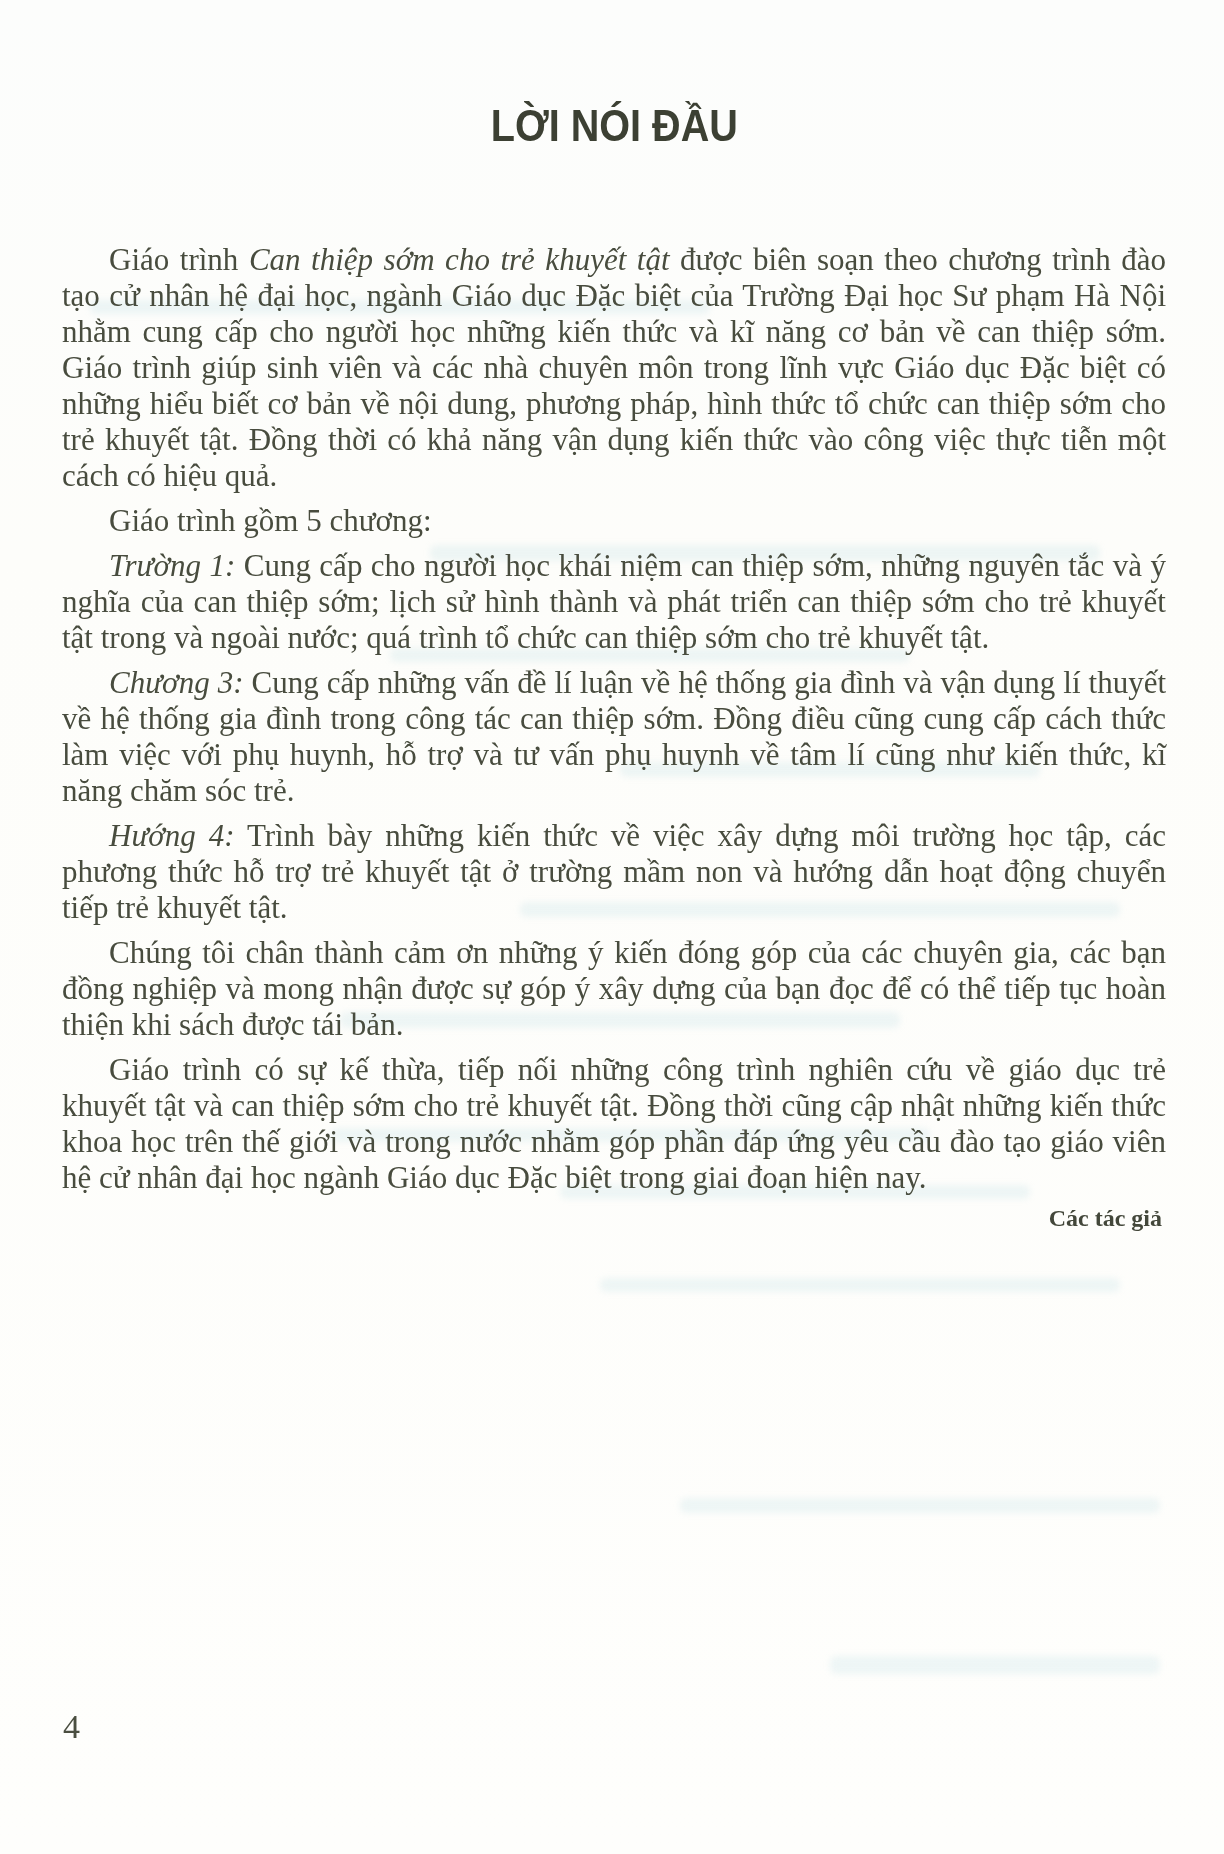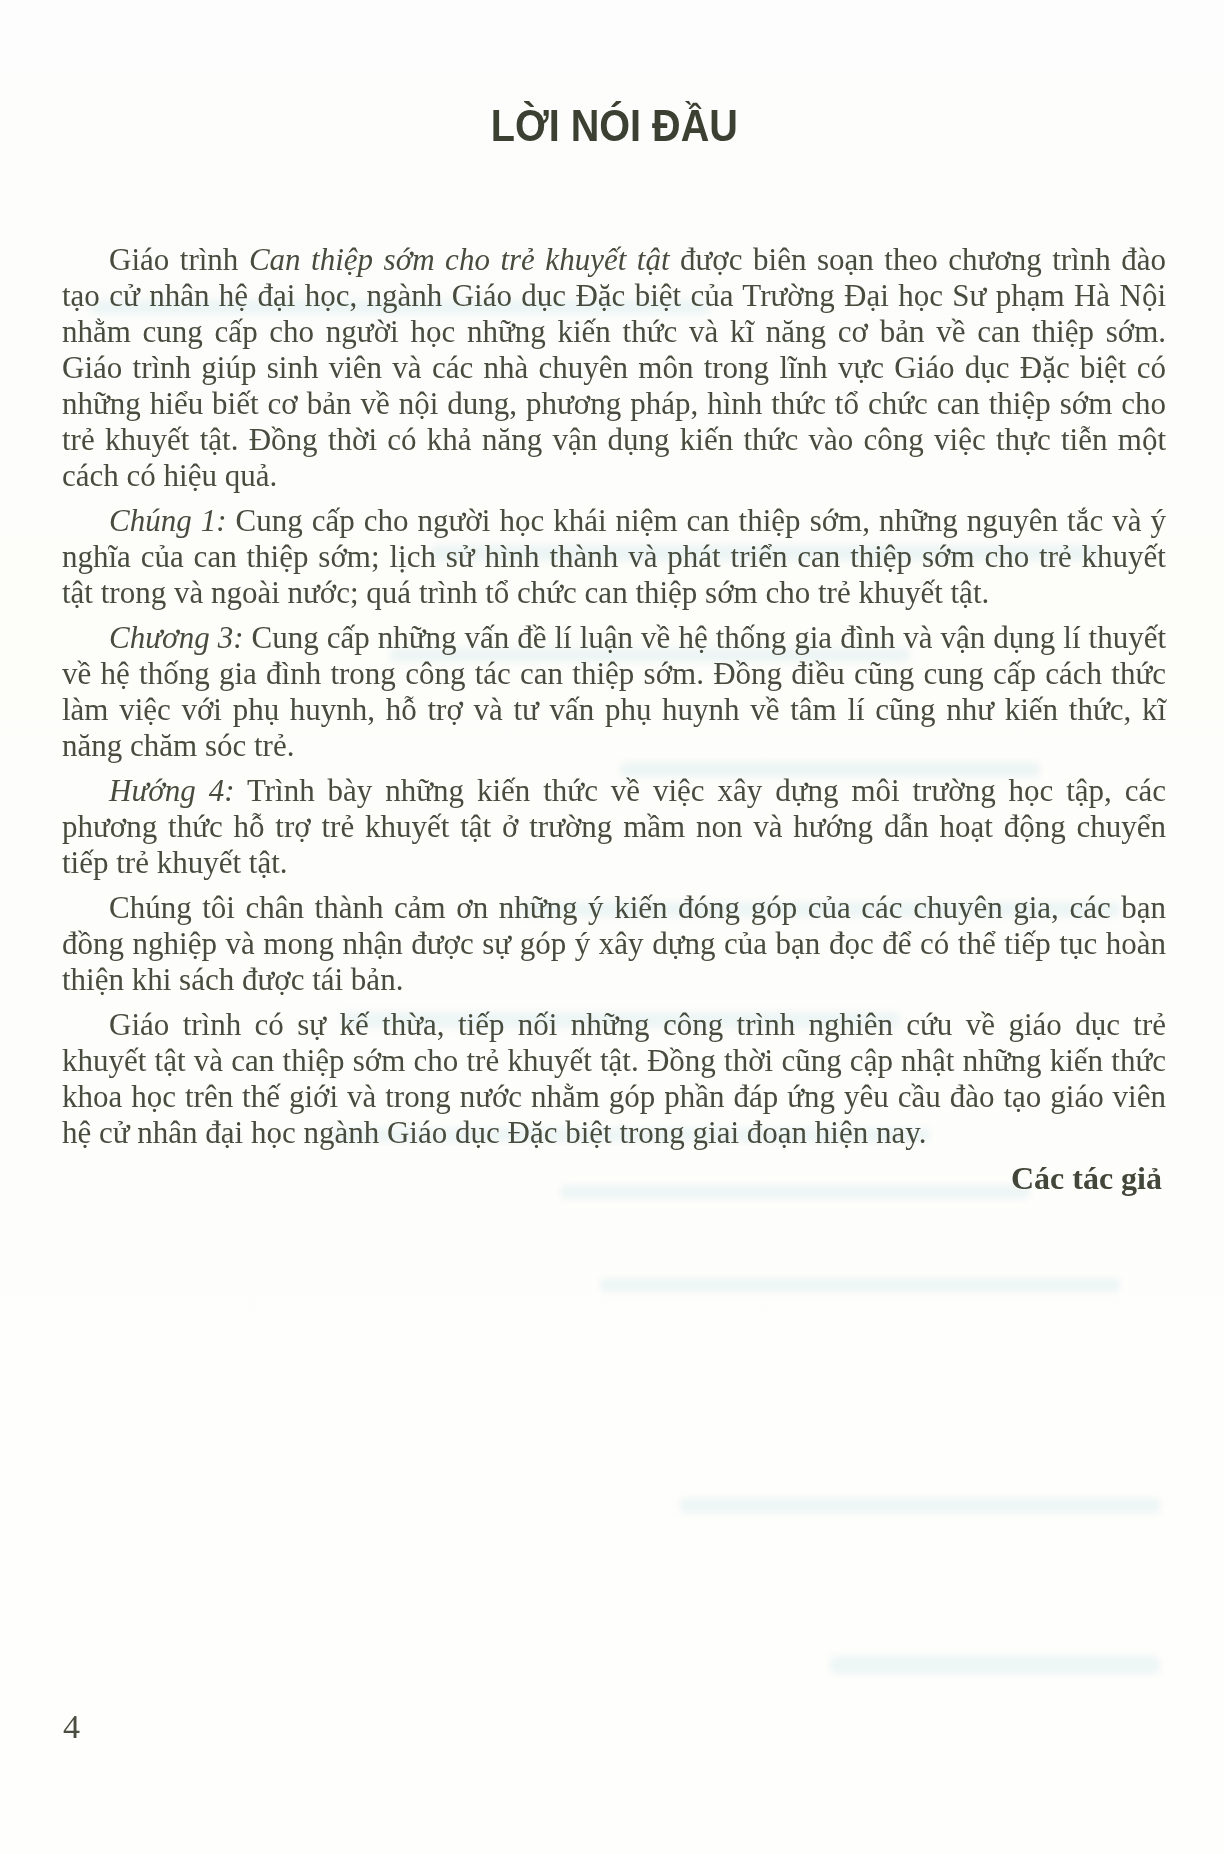--- a/index.html
+++ b/index.html
@@ -28,21 +28,21 @@
   .title-inner{ display:inline-block; transform:scaleX(0.90); }
   .body-text {
     margin-top:86px;
     font-size:31px; line-height:36px;
     color:#484c3e; text-align:justify;
   }
   .para { margin:0 0 9px 0; text-indent:47px; }
   .run-italic { font-style:italic; }
   .signature {
     margin-top:5px; text-align:right; font-weight:700;
-    font-size:32px; color:#43473a; padding-right:4px;
+    font-size:24px; color:#43473a; padding-right:4px;
   }
   .page-number {
     position:absolute; left:63px; top:1708px;
     font-size:34px; color:#4a4e40;
   }
 </style>
 </head>
 <body>
 
 <div class="page">
@@ -58,21 +58,22 @@
   <div class="bleed" style="left:600px; top:1278px; width:520px; height:14px;"></div>
   <div class="bleed" style="left:680px; top:1498px; width:480px; height:15px;"></div>
   <div class="bleed" style="left:830px; top:1656px; width:330px; height:18px;"></div>
 
   <div class="content">
 
     <h1 class="title"><span class="title-inner">LỜI NÓI ĐẦU</span></h1>
 
     <div class="body-text">
         <p class="para"><span>Giáo trình </span><span class="run-italic">Can thiệp sớm cho trẻ khuyết tật</span><span> được biên soạn theo chương trình đào tạo cử nhân hệ đại học, ngành Giáo dục Đặc biệt của Trường Đại học Sư phạm Hà Nội nhằm cung cấp cho người học những kiến thức và kĩ năng cơ bản về can thiệp sớm. Giáo trình giúp sinh viên và các nhà chuyên môn trong lĩnh vực Giáo dục Đặc biệt có những hiểu biết cơ bản về nội dung, phương pháp, hình thức tổ chức can thiệp sớm cho trẻ khuyết tật. Đồng thời có khả năng vận dụng kiến thức vào công việc thực tiễn một cách có hiệu quả.</span></p>
-        <p class="para"><span class="run-italic">Chúng 1:</span><span> Cung cấp cho người học khái niệm can thiệp sớm, những nguyên tắc và ý nghĩa của can thiệp sớm; lịch sử hình thành và phát triển can thiệp sớm cho trẻ khuyết tật trong và ngoài nước; quá trình tổ chức can thiệp sớm cho trẻ khuyết tật.</span></p>
+        <p class="para"><span>Giáo trình gồm 5 chương:</span></p>
+        <p class="para"><span class="run-italic">Trường 1:</span><span> Cung cấp cho người học khái niệm can thiệp sớm, những nguyên tắc và ý nghĩa của can thiệp sớm; lịch sử hình thành và phát triển can thiệp sớm cho trẻ khuyết tật trong và ngoài nước; quá trình tổ chức can thiệp sớm cho trẻ khuyết tật.</span></p>
         <p class="para"><span class="run-italic">Chương 3:</span><span> Cung cấp những vấn đề lí luận về hệ thống gia đình và vận dụng lí thuyết về hệ thống gia đình trong công tác can thiệp sớm. Đồng điều cũng cung cấp cách thức làm việc với phụ huynh, hỗ trợ và tư vấn phụ huynh về tâm lí cũng như kiến thức, kĩ năng chăm sóc trẻ.</span></p>
         <p class="para"><span class="run-italic">Hướng 4:</span><span> Trình bày những kiến thức về việc xây dựng môi trường học tập, các phương thức hỗ trợ trẻ khuyết tật ở trường mầm non và hướng dẫn hoạt động chuyển tiếp trẻ khuyết tật.</span></p>
         <p class="para"><span>Chúng tôi chân thành cảm ơn những ý kiến đóng góp của các chuyên gia, các bạn đồng nghiệp và mong nhận được sự góp ý xây dựng của bạn đọc để có thể tiếp tục hoàn thiện khi sách được tái bản.</span></p>
         <p class="para"><span>Giáo trình có sự kế thừa, tiếp nối những công trình nghiên cứu về giáo dục trẻ khuyết tật và can thiệp sớm cho trẻ khuyết tật. Đồng thời cũng cập nhật những kiến thức khoa học trên thế giới và trong nước nhằm góp phần đáp ứng yêu cầu đào tạo giáo viên hệ cử nhân đại học ngành Giáo dục Đặc biệt trong giai đoạn hiện nay.</span></p>
       </div>
 
     <div class="signature">Các tác giả</div>
   </div>
 
   <div class="page-number">4</div>

